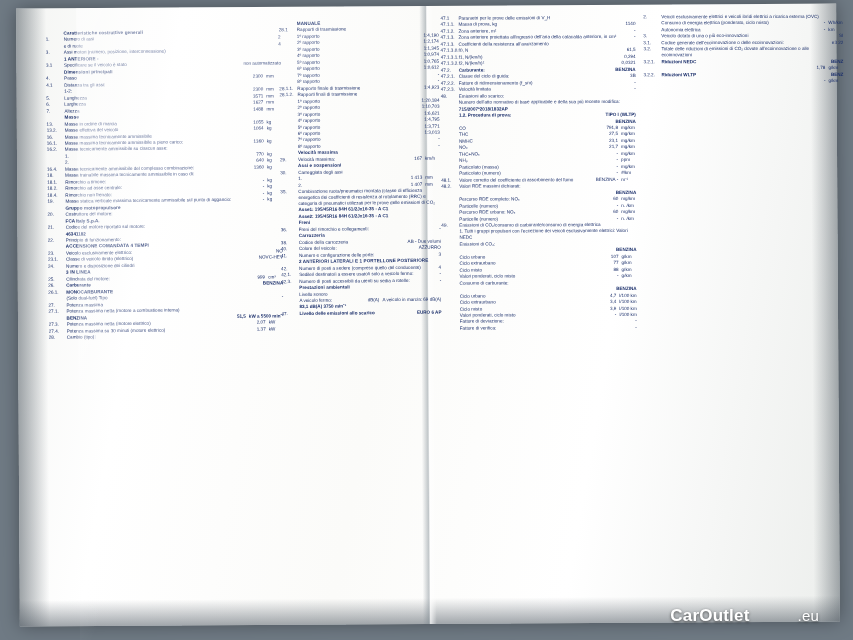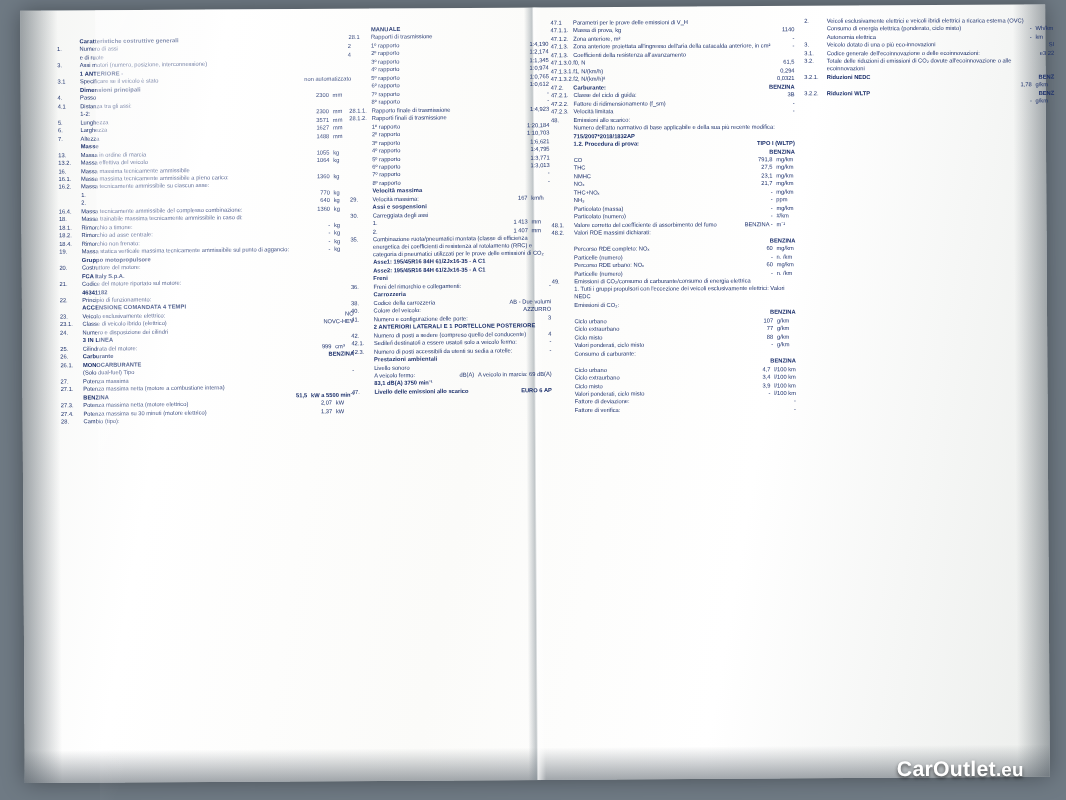--- a/index.html
+++ b/index.html
@@ -64,21 +64,21 @@
   .sec{font-weight:bold;letter-spacing:.1px;}
   .b{font-weight:bold;}
 
   
   .watermark{
     position:absolute;right:34px;bottom:14px;
     font-size:17px;font-weight:bold;color:#ffffff;
     text-shadow:0 1px 3px rgba(0,0,0,.6);
     letter-spacing:.2px;
   }
-  .watermark .eu{font-weight:bold;font-size:15px;}
+  .watermark .eu{font-weight:normal;font-size:15px;padding-left:48px;}
   .gloss{
     position:absolute;left:60px;top:0;width:260px;height:640px;
     background:linear-gradient(115deg,rgba(255,255,255,.55),rgba(255,255,255,0) 55%);
     pointer-events:none;
   }
 </style>
 </head>
 <body>
 
 <div class="photo">

